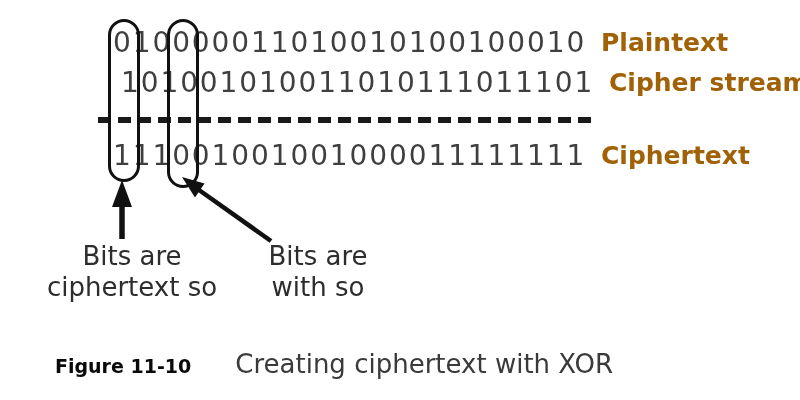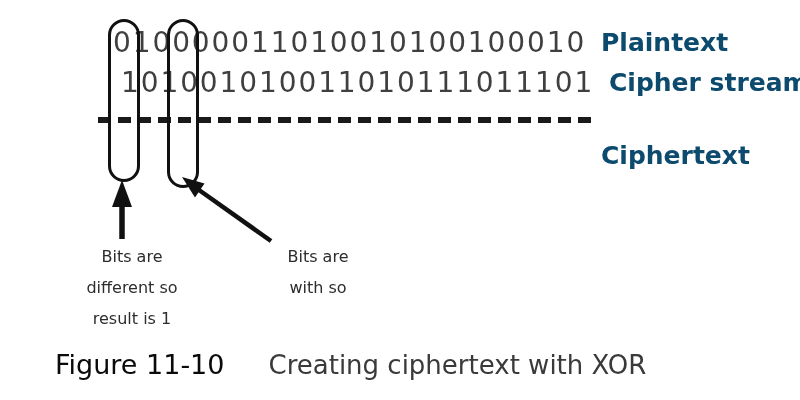--- a/index.html
+++ b/index.html
@@ -22,21 +22,21 @@
   }
   .row-plaintext  { top: 29px; }
   .row-cipher     { top: 69px; margin-left: 8px; }
   .row-ciphertext { top: 142px; }
   .row-label {
     position: absolute;
     left: 601px;
     font-size: 25px;
     line-height: 28px;
     font-weight: bold;
-    color: #0c4a6e;
+    color: #a16207;
     white-space: nowrap;
   }
   .dashed-line {
     position: absolute;
     left: 98px;
     top: 117px;
     width: 498px;
     height: 6px;
     background: repeating-linear-gradient(90deg,
       #1a1a1a 0, #1a1a1a 13px,
@@ -56,52 +56,53 @@
     position: absolute;
     left: 0; top: 0;
     width: 800px; height: 400px;
     pointer-events: none;
   }
   .note {
     position: absolute;
     top: 241px;
     width: 188px;
     text-align: center;
-    font-size: 16px;
+    font-size: 26px;
     line-height: 31px;
     color: #2d2d2d;
   }
   .note-left  { left: 38px; }
   .note-right { left: 224px; }
   .caption {
     position: absolute;
     left: 55px;
     top: 349px;
     display: flex;
     align-items: baseline;
     gap: 44px;
     white-space: nowrap;
   }
   .caption-label {
-    font-size: 27px;
-    font-weight: normal;
+    font-size: 19px;
+    font-weight: bold;
     color: #0a0a0a;
   }
   .caption-title {
     font-size: 26px;
     color: #3a3a3a;
   }
 </style>
 </head>
 <body>
 
 <div id="canvas">
 
   <div class="bit-row row-plaintext">010000011010010100100010</div>
   <div class="bit-row row-cipher">101001010011010111011101</div>
+  <div class="bit-row row-ciphertext">111001001001000011111111</div>
 
   <div class="row-label row-plaintext">Plaintext</div>
   <div class="row-label row-ciphertext">Ciphertext</div>
   <div class="row-label row-cipher">Cipher stream</div>
 
   <div class="dashed-line"></div>
 
   <div class="col-ellipse ellipse-1"></div>
   <div class="col-ellipse ellipse-2"></div>
 
@@ -111,22 +112,21 @@
       <polygon points="122,180 112,207 132,207" fill="#111111"></polygon>
     </g>
     <g>
       <line x1="271" y1="241" x2="199" y2="190" stroke="#111111" stroke-width="4.5"></line>
       <polygon points="182,177 204.5,183.5 195,197.5" fill="#111111"></polygon>
     </g>
   </svg>
 
   <div class="note note-left">
     <div>Bits are</div>
-    <div>different so</div>
-    <div>result is 1</div>
+    <div>ciphertext so</div>
   </div>
   <div class="note note-right">
     <div>Bits are</div>
     <div>with so</div>
   </div>
 
   <div class="caption">
     <span class="caption-label">Figure 11-10</span>
     <span class="caption-title">Creating ciphertext with XOR</span>
   </div>

